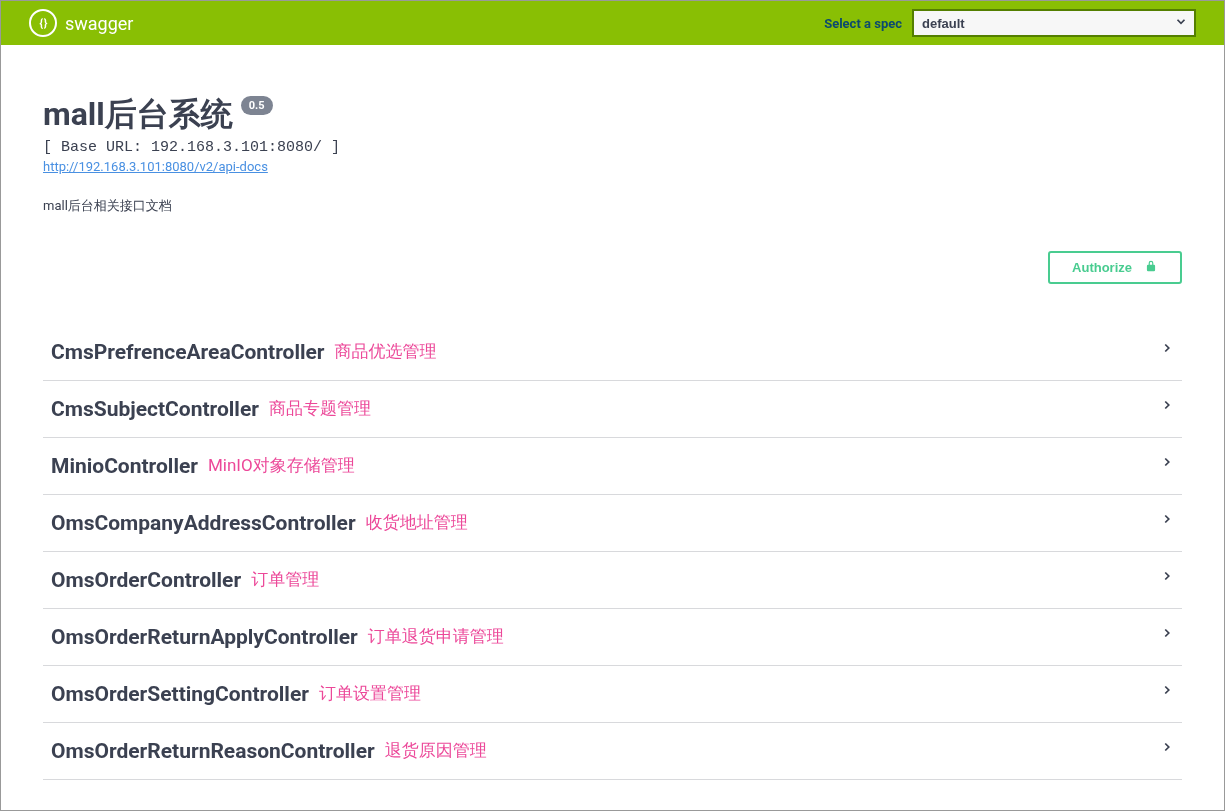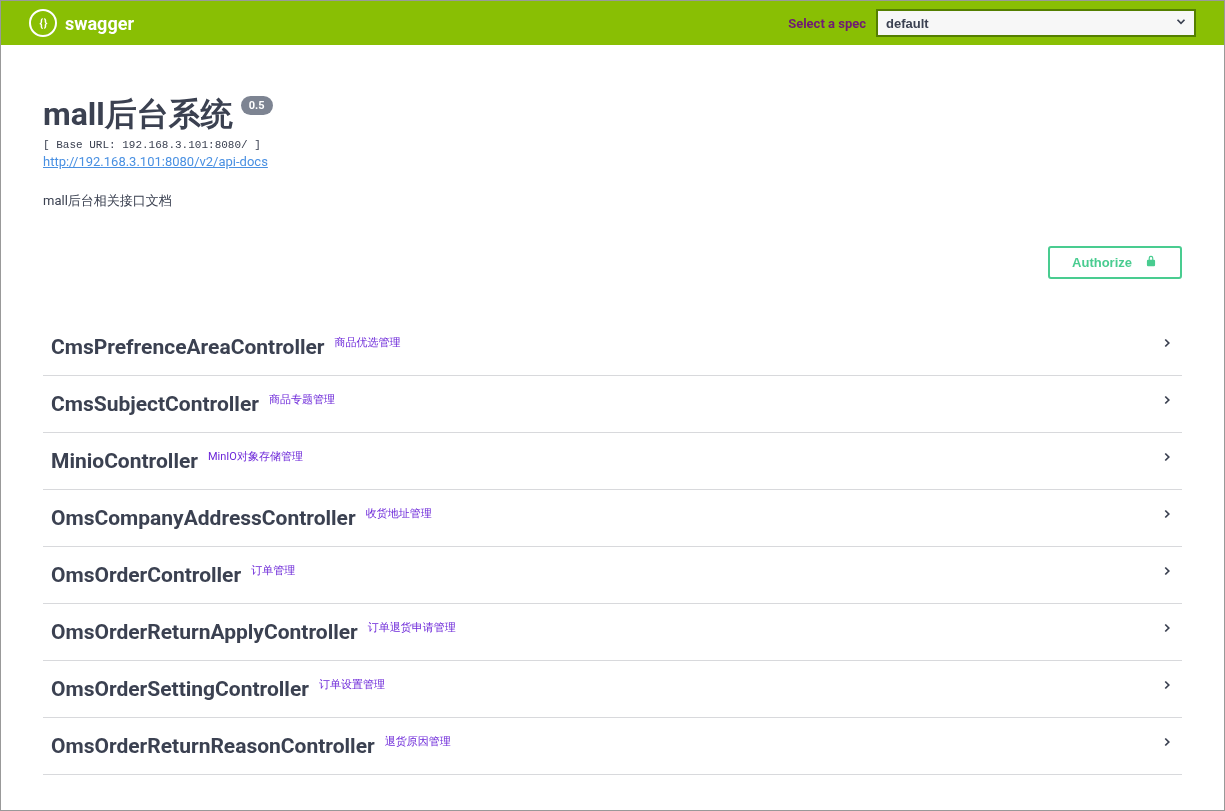--- a/index.html
+++ b/index.html
@@ -36,28 +36,28 @@
   }
   .topbar-left { display: flex; align-items: center; gap: 8px; }
   .swagger-logo {
     width: 28px; height: 28px;
     border: 2.5px solid #fff;
     border-radius: 50%;
     display: flex; align-items: center; justify-content: center;
     color: #fff; font-weight: 700; font-size: 11px;
     letter-spacing: -1px;
   }
-  .swagger-brand { color: #fff; font-weight: 700; font-size: 18px; }
+  .swagger-brand { color: #fff; font-weight: 400; font-size: 18px; }
   .topbar-right { margin-left: auto; display: flex; align-items: center; gap: 10px; }
-  .spec-label { color: #701a75; font-weight: 700; font-size: 13px; }
+  .spec-label { color: #0c4a6e; font-weight: 700; font-size: 13px; }
   .spec-select-wrap {
     position: relative;
   }
   .spec-select {
-    width: 320px;
+    width: 284px;
     height: 28px;
     border: 2px solid #547f00;
     background: #f7f7f7;
     font-size: 13px;
     font-weight: 700;
     padding: 2px 28px 2px 8px;
     appearance: none;
     color: #3b4151;
   }
   .spec-chevron {
@@ -88,21 +88,21 @@
     border-radius: 50px;
     font-size: 11px;
     font-weight: 700;
     padding: 3px 8px;
     position: relative;
     top: -10px;
     margin-left: 2px;
   }
   .base-url {
     font-family: "Courier New", monospace;
-    font-size: 11px;
+    font-size: 15px;
     color: #3b4151;
     margin-top: 2px;
   }
   .api-docs-link {
     display: inline-block;
     margin-top: 2px;
     color: #4990e2;
     font-size: 13px;
     text-decoration: underline;
   }
@@ -142,22 +142,22 @@
     border-bottom: 1px solid rgba(59,65,81,0.2);
     padding: 16px 8px;
     cursor: pointer;
   }
   .tag-name {
     font-size: 21px;
     font-weight: 700;
     color: #3b4151;
   }
   .tag-desc {
-    font-size: 11px;
-    color: #6d28d9;
+    font-size: 17px;
+    color: #ec4899;
     margin-left: 10px;
     font-weight: 400;
   }
   .tag-chevron {
     margin-left: auto;
     color: #3b4151;
   }
   .chev-svg { width: 14px; height: 14px; }
 </style>
 </head>

